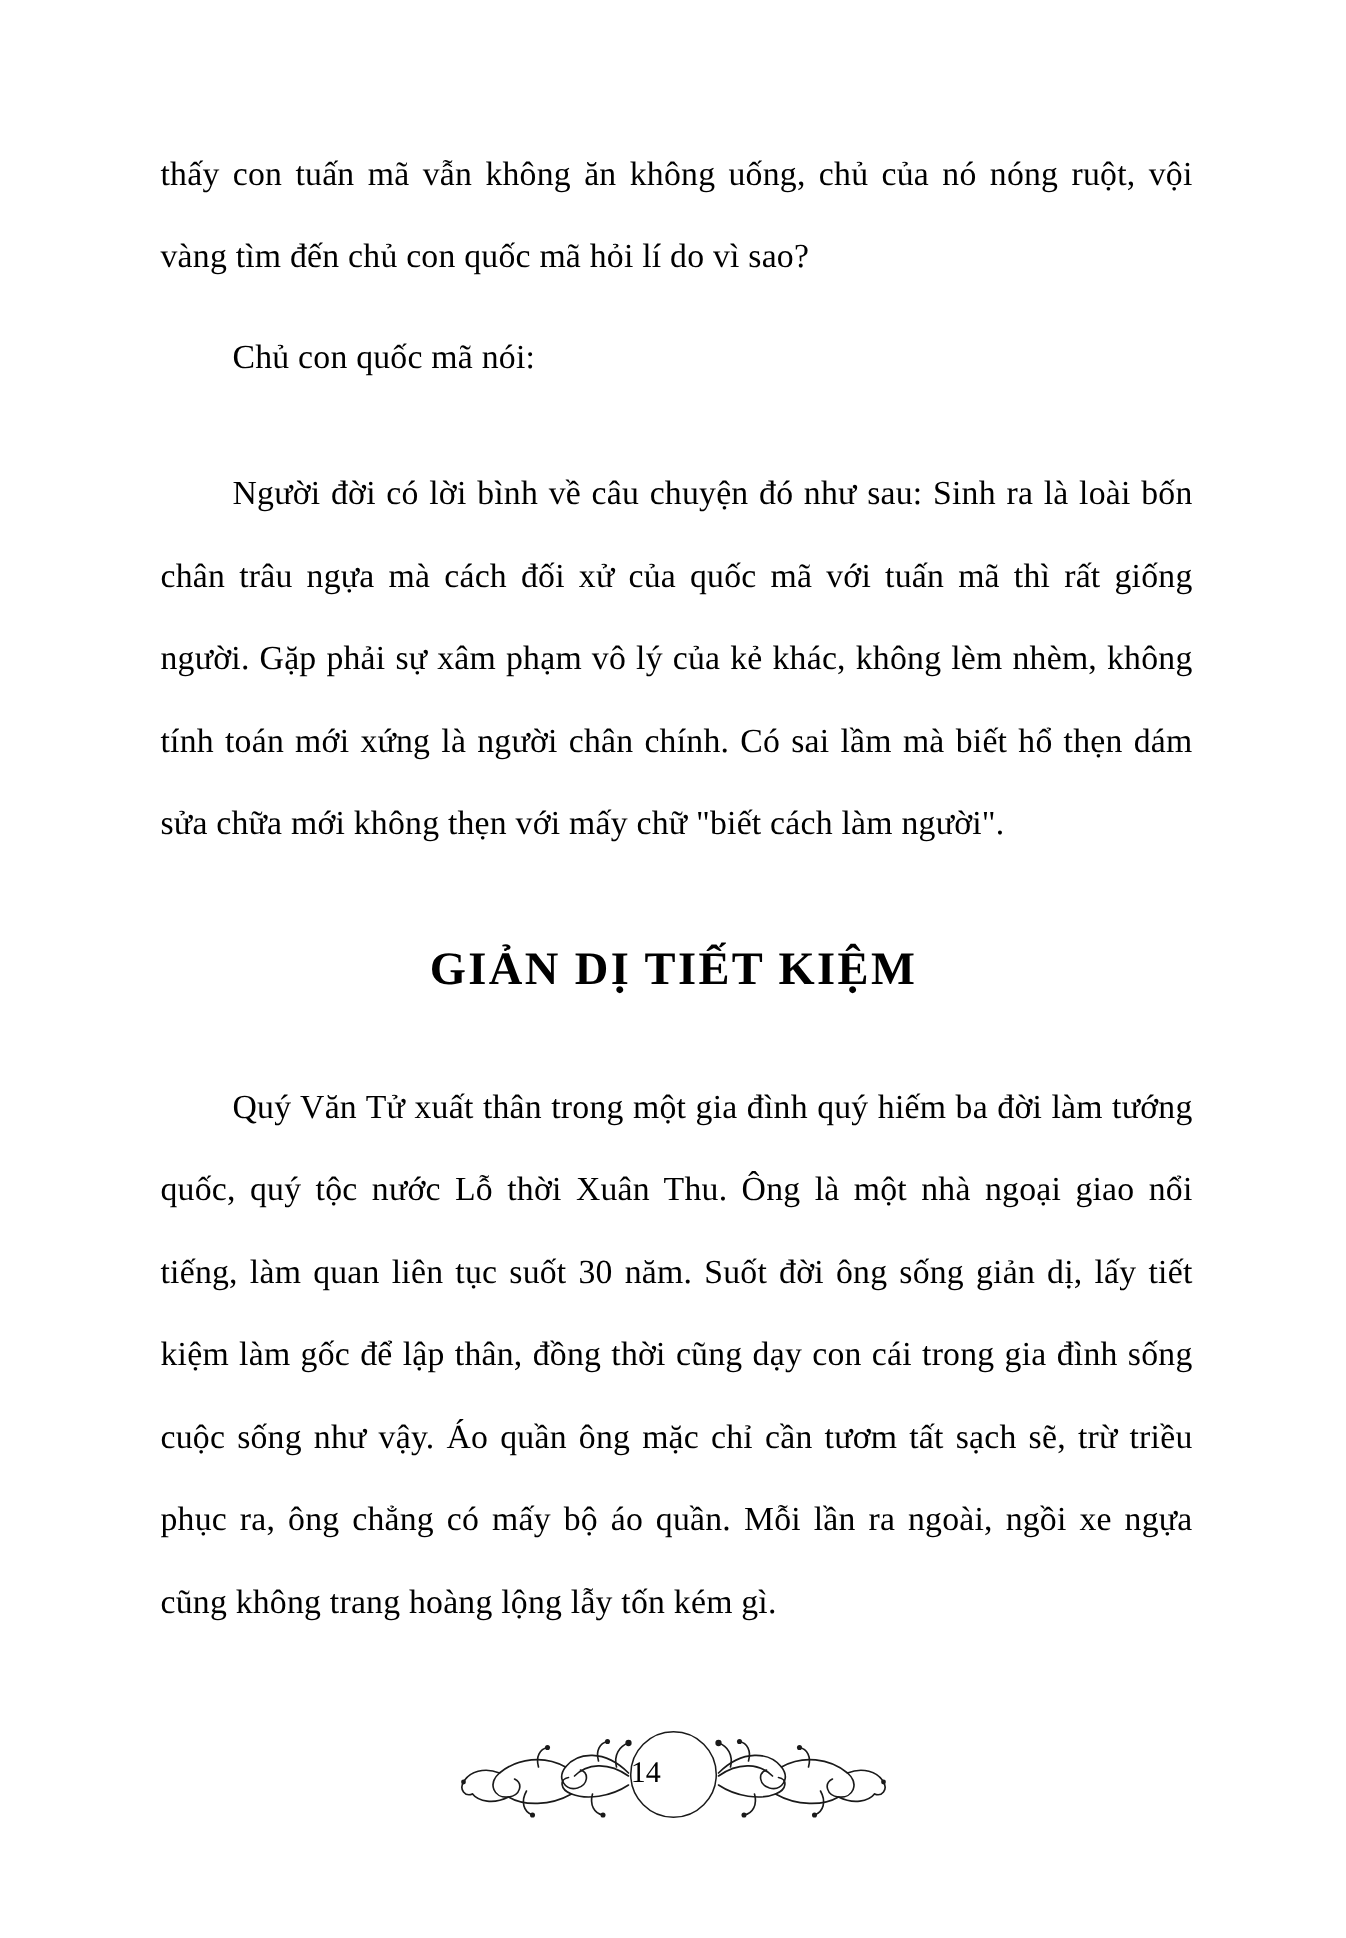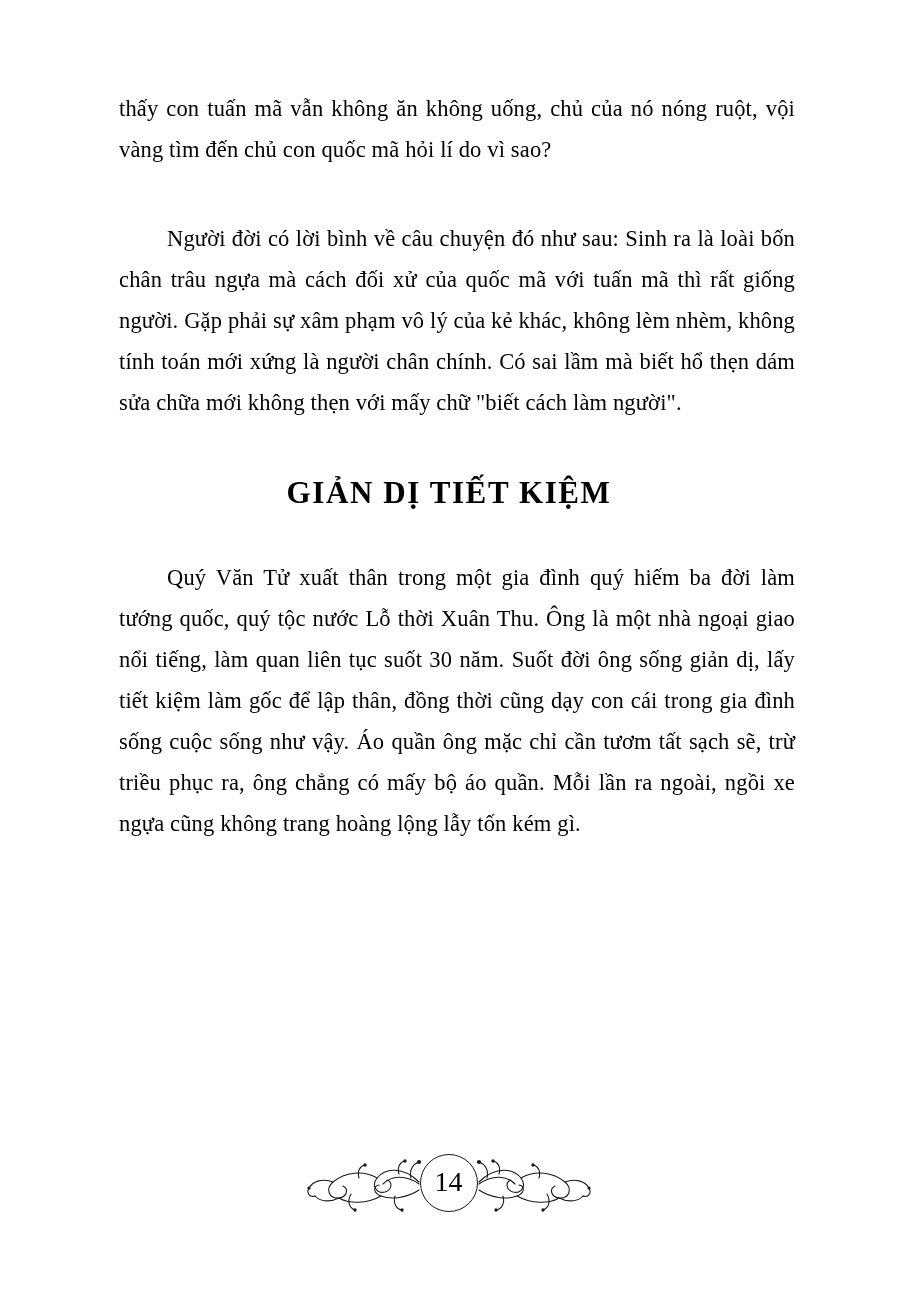--- a/index.html
+++ b/index.html
@@ -23,23 +23,23 @@
     height: 1292px;
     background: #ffffff;
   }
   .content {
     position: absolute;
     left: 103px;
     top: 88px;
     width: 692px;
   }
   p.para {
-    margin: 0 0 0 16px;
+    margin: 0 0 0 4px;
     font-size: 22.5px;
-    line-height: 41px;
+    line-height: 55px;
     text-align: justify;
     text-justify: inter-word;
     text-indent: 48px;
     font-family: "Liberation Serif", serif;
     letter-spacing: 0.15px;
   }
   p.para.no-indent {
     text-indent: 0;
   }
   .gap-sm { height: 12px; }
@@ -82,22 +82,21 @@
     z-index: 3;
   }
   .pagenum {
     position: absolute;
     left: 50%;
     top: 6px;
     transform: translateX(-50%);
     width: 56px;
     height: 56px;
     line-height: 56px;
-    text-align: center;
-    font-size: 28px;
+    font-size: 20px;
     font-family: "Liberation Serif", serif;
     z-index: 4;
   }
   .orn-svg {
     position: absolute;
     left: 0;
     top: 0;
     z-index: 2;
   }
 </style>
@@ -105,20 +104,21 @@
 <body>
 
 <div class="page">
 
   <div class="content">
 
     <p class="para no-indent">thấy con tuấn mã vẫn không ăn không uống, chủ của nó nóng ruột, vội vàng tìm đến chủ con quốc mã hỏi lí do vì sao?</p>
 
     <div class="gap-sm"></div>
 
+    <p class="para">Chủ con quốc mã nói:</p>
 
     <div class="gap-sm"></div>
 
 
     <div class="gap-sm"></div>
 
 
     <div class="gap-sm"></div>
 
     <p class="para">Người đời có lời bình về câu chuyện đó như sau: Sinh ra là loài bốn chân trâu ngựa mà cách đối xử của quốc mã với tuấn mã thì rất giống người. Gặp phải sự xâm phạm vô lý của kẻ khác, không lèm nhèm, không tính toán mới xứng là người chân chính. Có sai lầm mà biết hổ thẹn dám sửa chữa mới không thẹn với mấy chữ "biết cách làm người".</p>

